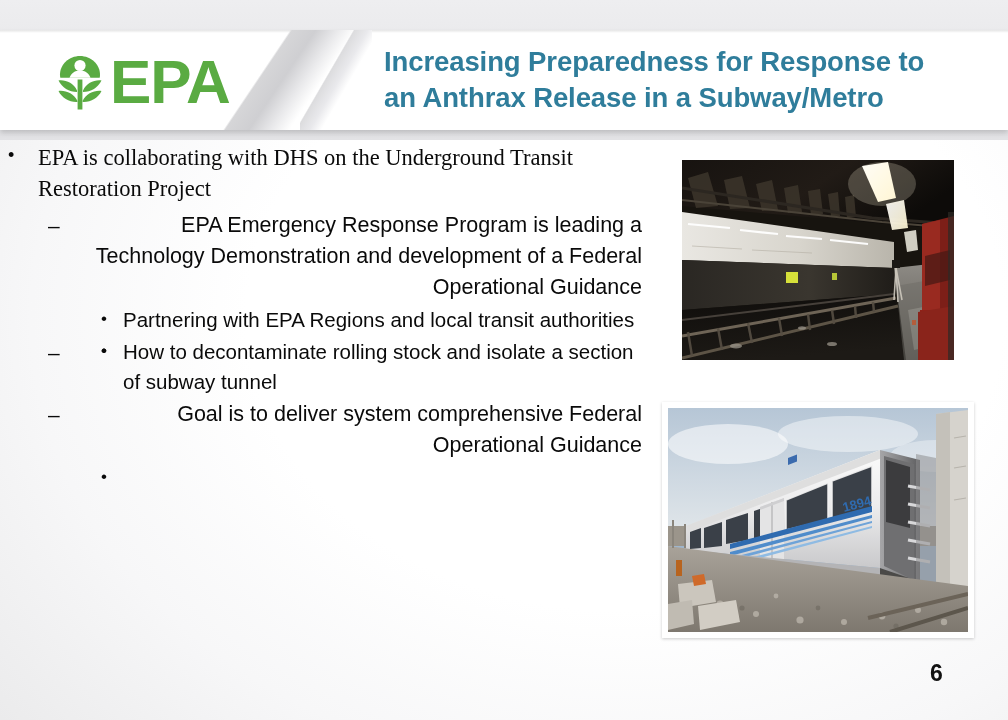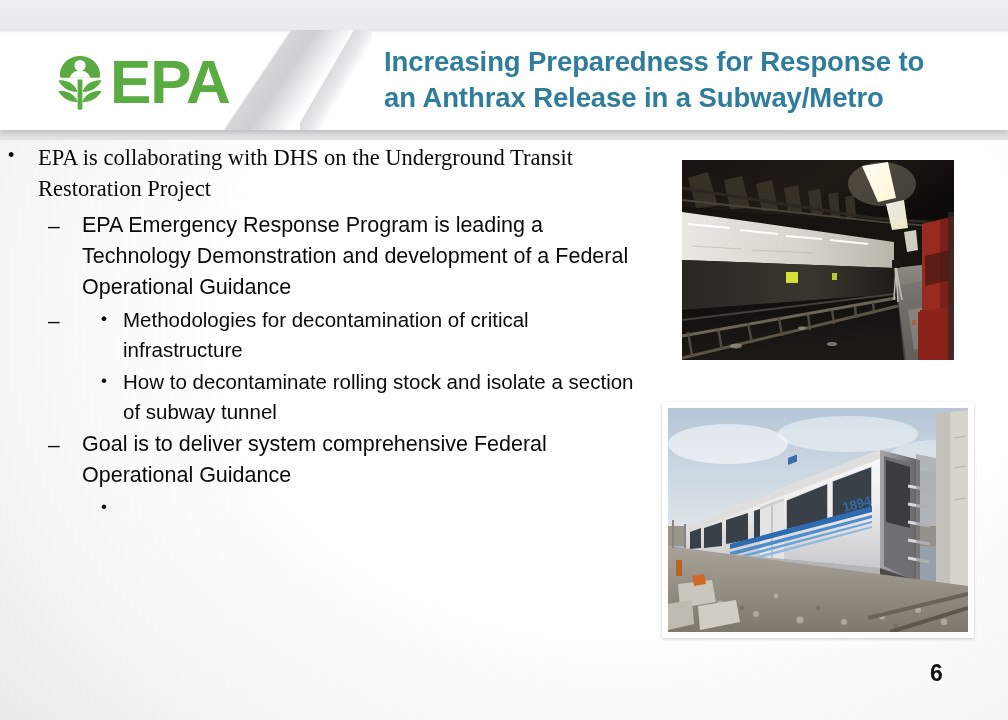--- a/index.html
+++ b/index.html
@@ -167,21 +167,21 @@
   .lvl1 .mark { left: 8px; top: -2px; font-size: 18px; line-height: 31px; }
   .lvl1 .txt { margin-left: 38px; width: 580px; font-family: Liberation Serif, serif; }
 
   
   .lvl2 {
     font-size: 21.5px;
     line-height: 31px;
     margin: 0 0 2px 0;
   }
   .lvl2 .mark { left: 48px; top: 0px; font-size: 21px; line-height: 31px; }
-  .lvl2 .txt { margin-left: 82px; width: 560px; }
+  .lvl2 .txt { margin-left: 82px; width: 560px; text-align: right; }
 
   
   .lvl3 {
     font-size: 20.5px;
     line-height: 30px;
     margin: 0 0 2px 0;
   }
   .lvl3 .mark { left: 101px; top: -1px; font-size: 17px; line-height: 30px; }
   .lvl3 .txt { margin-left: 123px; width: 520px; }
 
@@ -272,29 +272,29 @@
       <span class="txt">EPA is collaborating with DHS on the Underground Transit Restoration Project</span>
     </div>
 
     <div class="bullet lvl2">
       <span class="mark">–</span>
       <span class="txt">EPA Emergency Response Program is leading a Technology Demonstration and development of a Federal Operational Guidance</span>
     </div>
 
     <div class="bullet lvl3">
       <span class="mark">•</span>
+      <span class="txt">Partnering with EPA Regions and local transit authorities</span>
     </div>
 
     <div class="bullet lvl2">
       <span class="mark">–</span>
     </div>
 
     <div class="bullet lvl3">
       <span class="mark">•</span>
-      <span class="txt">Methodologies for decontamination of critical infrastructure</span>
     </div>
 
     <div class="bullet lvl3">
       <span class="mark">•</span>
       <span class="txt">How to decontaminate rolling stock and isolate a section of subway tunnel</span>
     </div>
 
     <div class="bullet lvl2">
       <span class="mark">–</span>
       <span class="txt">Goal is to deliver system comprehensive Federal Operational Guidance</span>

